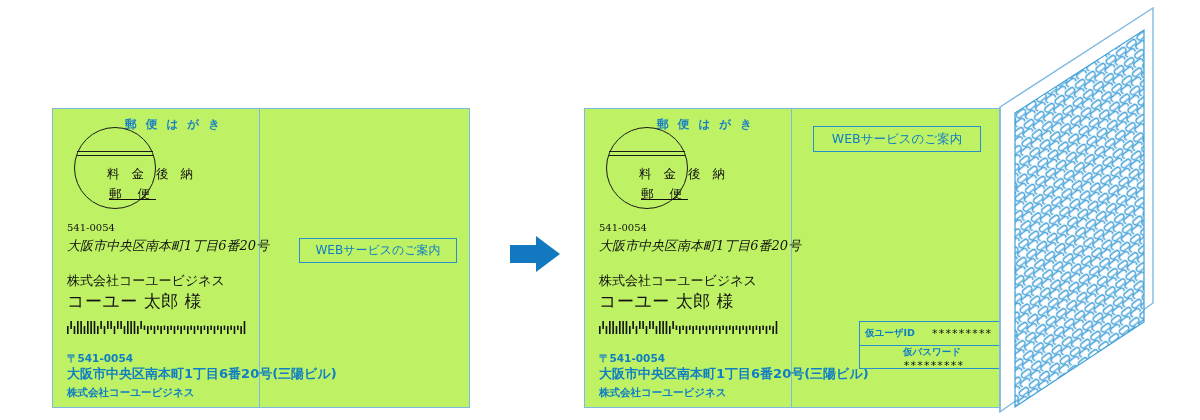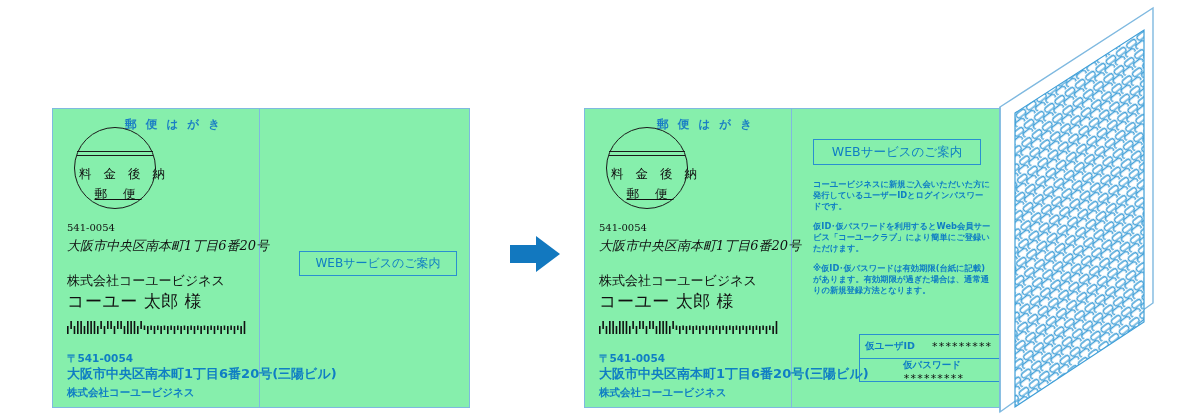--- a/index.html
+++ b/index.html
@@ -12,21 +12,21 @@
     height: 420px;
     position: relative;
     overflow: hidden;
     font-family: "Liberation Sans", "DejaVu Sans", sans-serif;
   }
 
   
   .postcard {
     position: absolute;
     border: 1.5px solid #7fb9e0;
-    background: #86efac;
+    background: #bef264;
     box-sizing: border-box;
   }
   #card-left  { left: 52px;  top: 108px; width: 418px; height: 300px; }
   #card-right { left: 584px; top: 108px; width: 416px; height: 300px; }
 
   
   .card-split {
     position: absolute;
     top: 0;
     bottom: 0;
@@ -76,20 +76,21 @@
   .stamp-l1, .stamp-l2 {
     position: absolute;
     left: 0; right: 0;
     text-align: center;
     color: #111111;
     font-family: "DejaVu Sans", sans-serif;
     font-size: 12.5px;
     letter-spacing: 4px;
     text-indent: 4px;
     white-space: nowrap;
+    padding-left: 28px;
   }
   .stamp-l1 { top: 38px; }
   .stamp-l2 { top: 58px; letter-spacing: 6px; text-indent: 6px; text-decoration: underline; }
 
   .addr-black {
     position: absolute;
     left: 14px;
     color: #111111;
     font-family: "DejaVu Serif", "Liberation Serif", serif;
     white-space: nowrap;
@@ -116,21 +117,21 @@
     white-space: nowrap;
     font-family: "DejaVu Sans", sans-serif;
   }
   .sender-zip   { top: 243px; font-size: 10.5px; }
   .sender-addr  { top: 256px; font-size: 13px; }
   .sender-comp  { top: 277px; font-size: 10.5px; }
 
   
   .msg-panel {
     position: absolute;
-    top: 13px;
+    top: 0;
     height: 100%;
   }
 
   
   .banner-simple {
     position: absolute;
     left: 40px;
     top: 129px;
     width: 158px;
     height: 25px;
@@ -403,23 +404,20 @@
     </svg>
 
     <div class="sender sender-zip">〒541-0054</div>
     <div class="sender sender-addr">大阪市中央区南本町1丁目6番20号(三陽ビル)</div>
     <div class="sender sender-comp">株式会社コーユービジネス</div>
   </div>
 
   <div class="msg-panel" style="left:206px; width:208px;">
     <div class="banner-top">WEBサービスのご案内</div>
 
-    <div class="body-para para-1">コーユービジネスに新規ご入会いただいた方に発行しているユーザーIDとログインパスワードです。</div>
-    <div class="body-para para-2">仮ID･仮パスワードを利用するとWeb会員サービス「コーユークラブ」により簡単にご登録いただけます。</div>
-    <div class="body-para para-3">※仮ID･仮パスワードは有効期限(台紙に記載)があります。有効期限が過ぎた場合は、通常通りの新規登録方法となります。</div>
 
     <div class="cred-table">
       <div class="cred-row">
         <div class="cred-label">仮ユーザID</div>
         <div class="cred-value">*********</div>
       </div>
       <div class="cred-row">
         <div class="cred-label">仮パスワード</div>
         <div class="cred-value">*********</div>
       </div>

